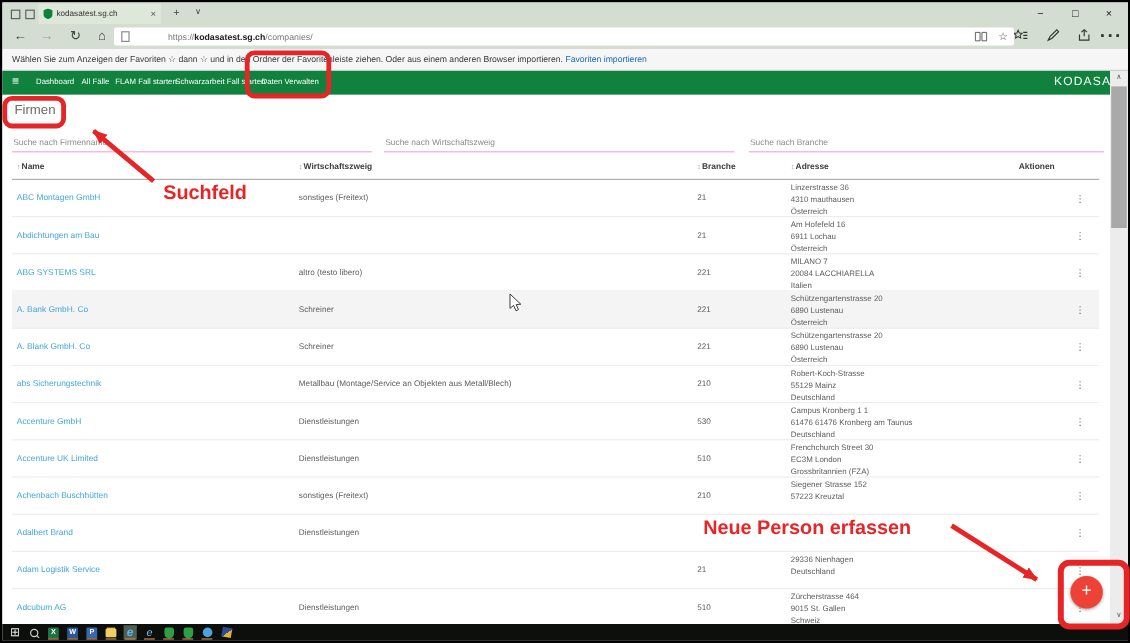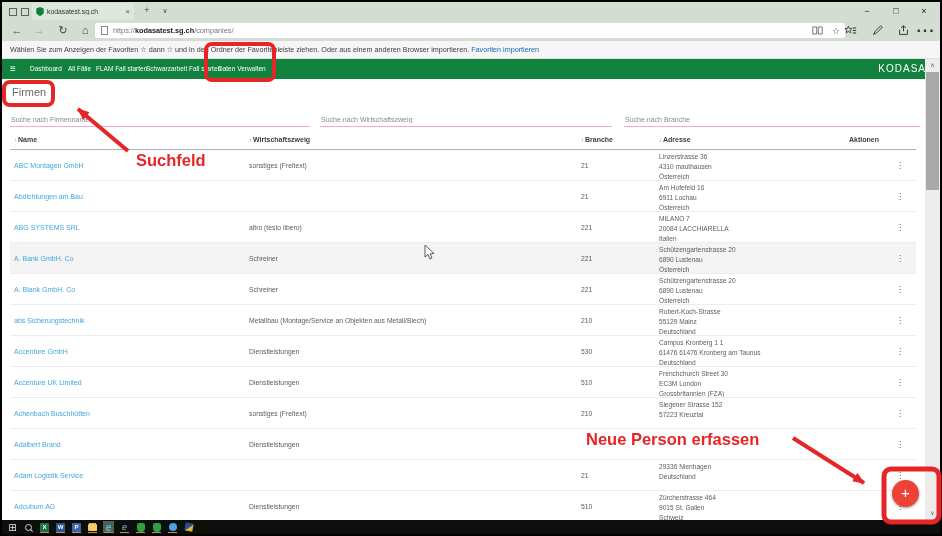--- a/index.html
+++ b/index.html
@@ -13,21 +13,21 @@
        display:flex;align-items:center;padding:0 4px;gap:3px;}
   .tab-title{font-size:6.8px;color:#333;flex:1;white-space:nowrap;overflow:hidden;}
   .tab-close{font-size:8px;color:#556;line-height:1;}
   .tb-btn{position:absolute;top:0;height:17px;font-size:9px;color:#444;line-height:17px;text-align:center;width:14px;}
   .winctl{position:absolute;top:0;height:18px;width:22px;text-align:center;font-size:9px;line-height:18px;color:#222;}
   .toolbar{position:absolute;left:2px;right:2px;top:20px;height:21px;background:#d3ddd1;}
   .nav-ic{position:absolute;top:0;height:21px;line-height:21px;font-size:11px;color:#3c463c;width:18px;text-align:center;}
   .addr{position:absolute;left:93px;top:3px;height:15px;width:750px;background:#fff;border-radius:2px;
         display:flex;align-items:center;padding:0 6px;}
   .page-ic{width:7px;height:9px;border:1px solid #8a8a8a;margin-right:5px;flex:none;}
-  .url{font-size:7.3px;color:#777;white-space:nowrap;}
+  .url{font-size:7.3px;color:#777;white-space:nowrap;margin-left:27px;}
   .url b{color:#1a1a1a;}
   .addr-right{position:absolute;right:5px;top:0;height:15px;display:flex;align-items:center;gap:9px;}
   .hub-ic{position:absolute;top:0;height:21px;line-height:21px;text-align:center;color:#333;}
   .favbar{position:absolute;left:2px;right:2px;top:41px;height:18px;background:#f5f6f5;border-bottom:1px solid #e0e0e0;
           font-size:7.2px;color:#3a3a3a;line-height:17px;padding-left:8px;white-space:nowrap;}
   .favbar a{color:#1468b8;text-decoration:none;}
   
   .navbar{position:absolute;left:2px;right:2px;top:59px;height:20px;background:#10823e;color:#fff;}
   .navbar .burger{position:absolute;left:8px;top:0;line-height:20px;font-size:10px;}
   .nav-i{position:absolute;top:0;line-height:20px;font-size:6.5px;color:#fff;text-decoration:none;white-space:nowrap;}

